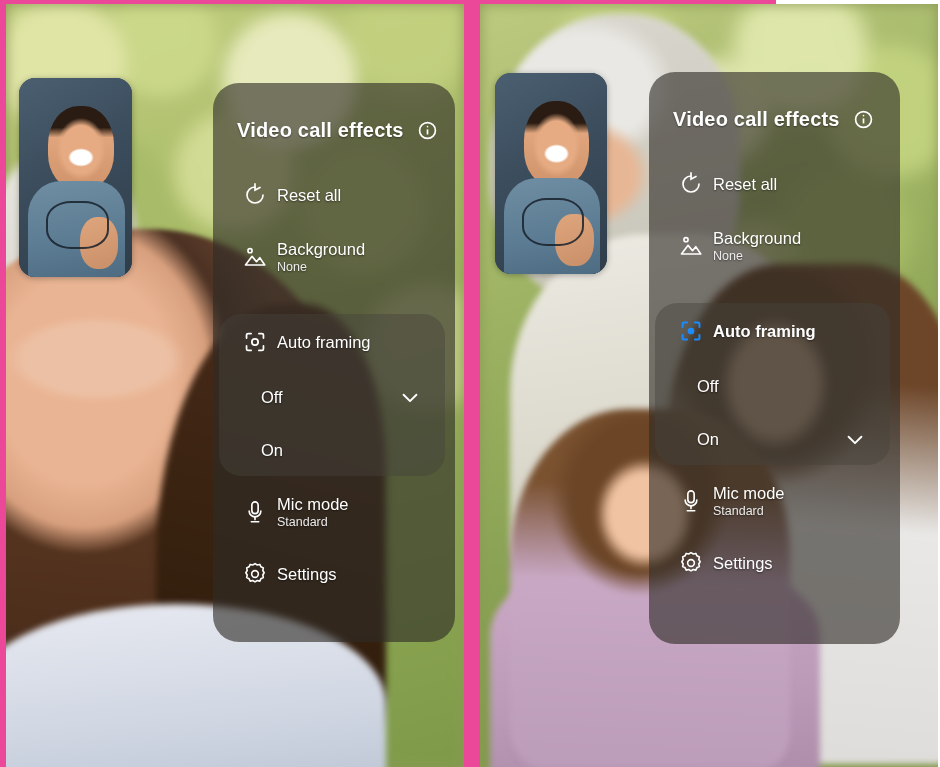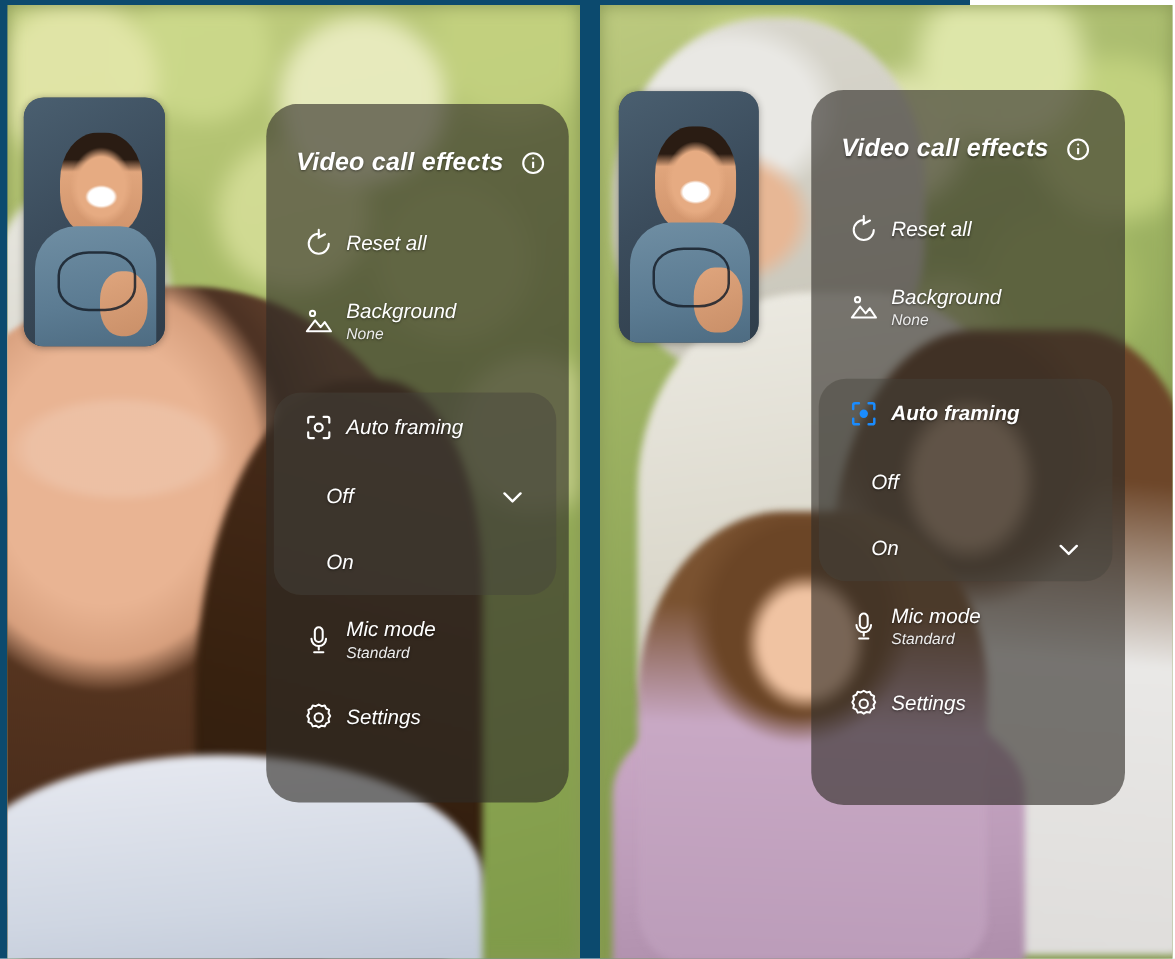--- a/index.html
+++ b/index.html
@@ -10,22 +10,21 @@
   body {
     width: 940px;
     height: 767px;
     font-family: "Liberation Sans", sans-serif;
     overflow: hidden;
   }
   .stage {
     position: relative;
     width: 776px;
     height: 767px;
-    background: #0c4a6e;
-    font-style: italic;
+    background: #ec4899;
   }
 
   
   .phone {
     position: absolute;
     top: 4px;
     width: 458px;
     height: 763px;
     overflow: hidden;
     background: #8a9a55;

